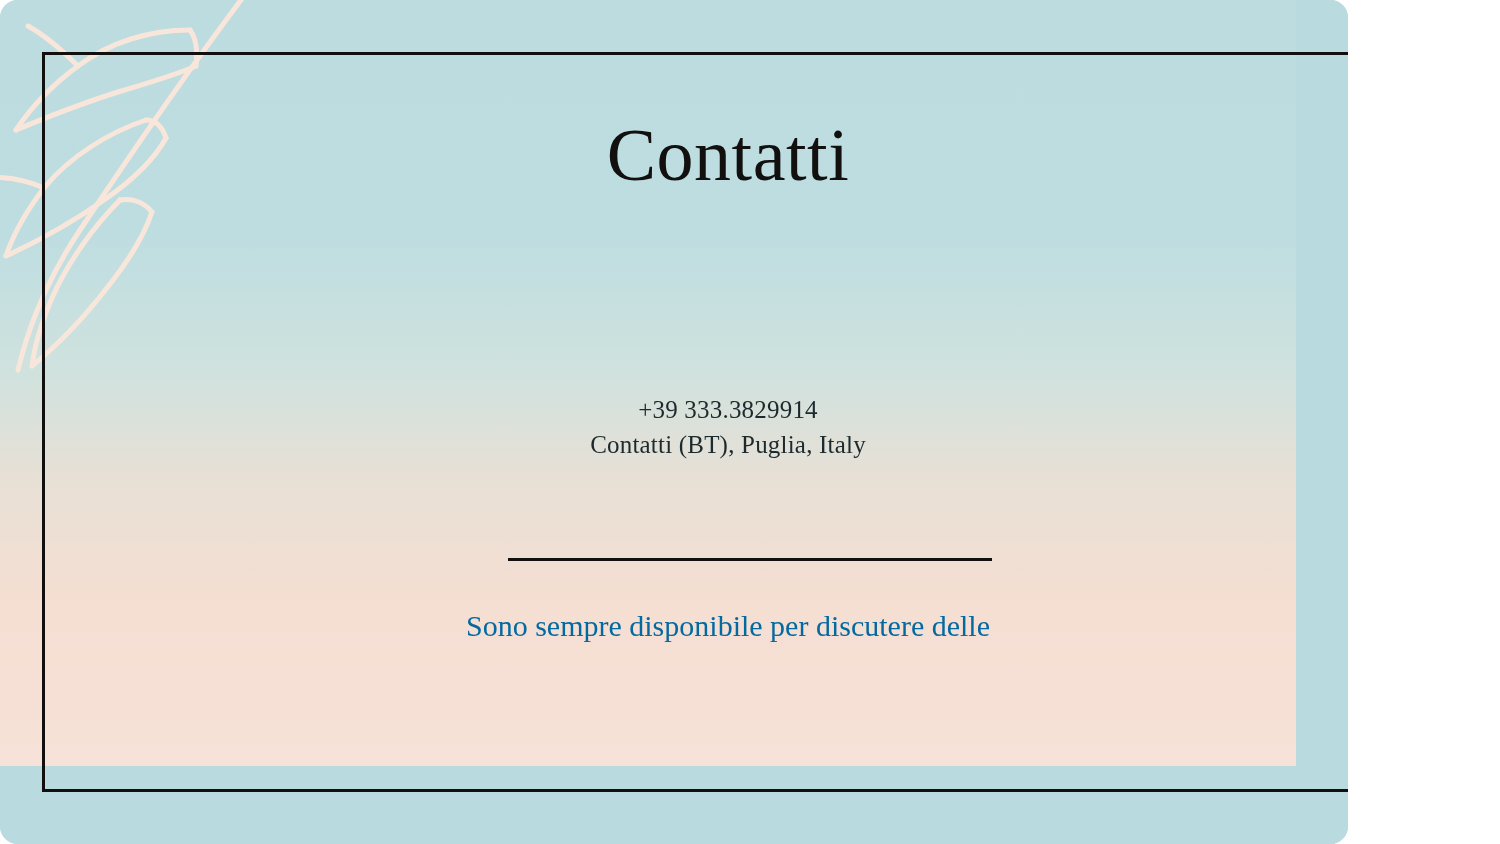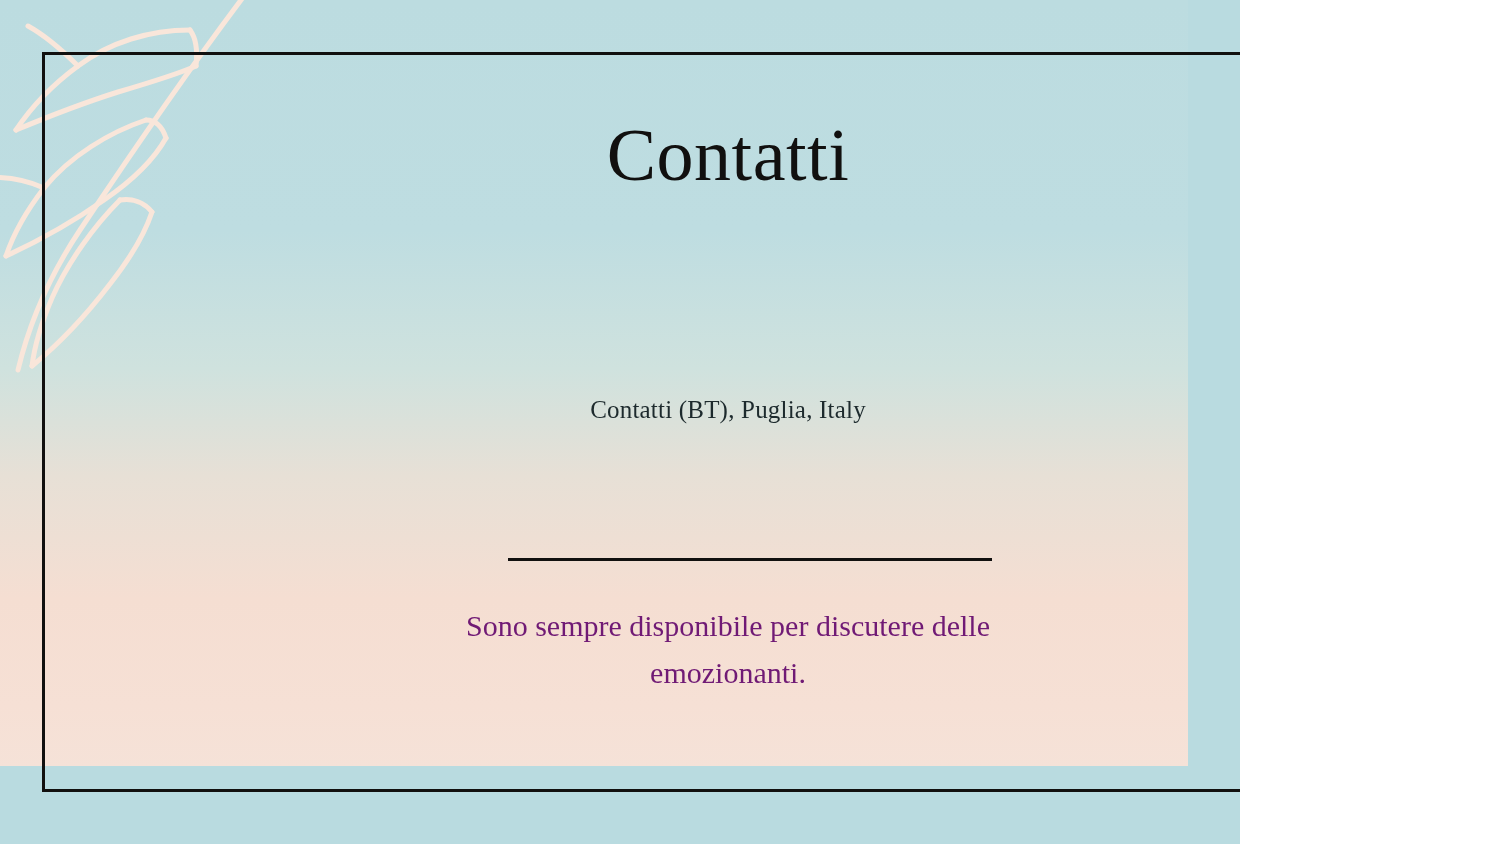--- a/index.html
+++ b/index.html
@@ -2,25 +2,26 @@
 <html><head>
 <meta charset="utf-8">
 <style>
   html, body {
     margin: 0;
     padding: 0;
     background: #ffffff;
   }
   .slide {
     position: relative;
-    width: 1240px;
+    width: 1348px;
     height: 844px;
     overflow: hidden;
     background: #b9dbe0;
     font-family: "Liberation Serif", serif;
+    border-radius: 18px;
   }
   
   .bg-gradient {
     position: absolute;
     left: 0;
     top: 0;
     width: 1450px;
     height: 768px;
     background: linear-gradient(180deg,
         #bcdce0 0%,
@@ -107,21 +108,21 @@
     height: 3px;
     background: #11100f;
   }
 
   .message {
     position: absolute;
     left: 0;
     top: 602px;
     width: 1456px;
     text-align: center;
-    color: #701a75;
+    color: #0369a1;
     font-size: 30px;
     line-height: 47px;
   }
   .message span {
     display: block;
   }
 </style>
 </head>
 <body>
 
@@ -146,23 +147,23 @@
       <path d="M118 96 C104 82, 86 66, 68 56"></path>
       <path d="M84 218 C66 210, 44 206, 22 208"></path>
     </g>
   </svg>
 
   <div class="frame"></div>
 
   <div class="title">Contatti</div>
 
   <div class="contact-block">
+    <div class="contact-line">+39 333.3829914</div>
     <div class="contact-line">Contatti (BT), Puglia, Italy</div>
   </div>
 
   <div class="divider"></div>
 
   <div class="message">
     <span>Sono sempre disponibile per discutere delle</span>
-    <span>emozionanti.</span>
   </div>
 
 </div>
 
 </body></html>

